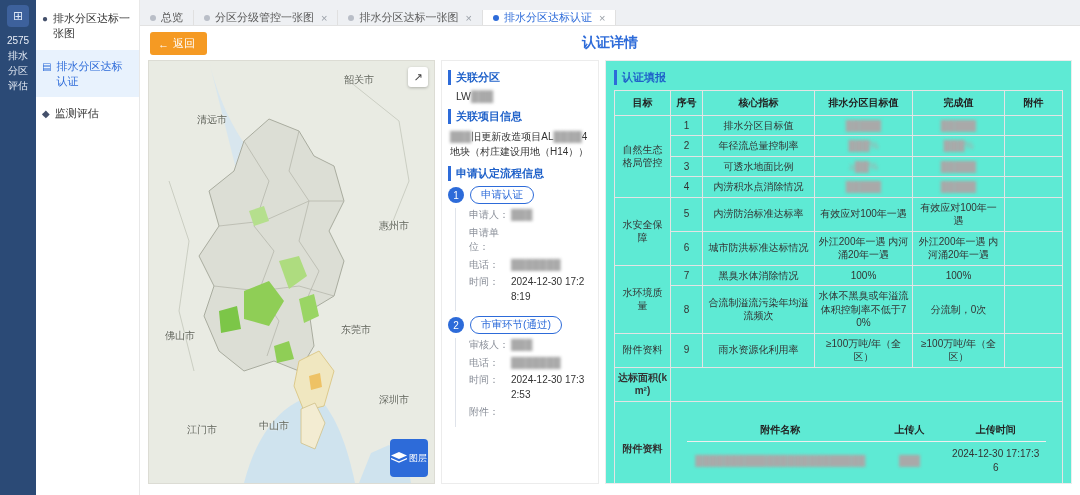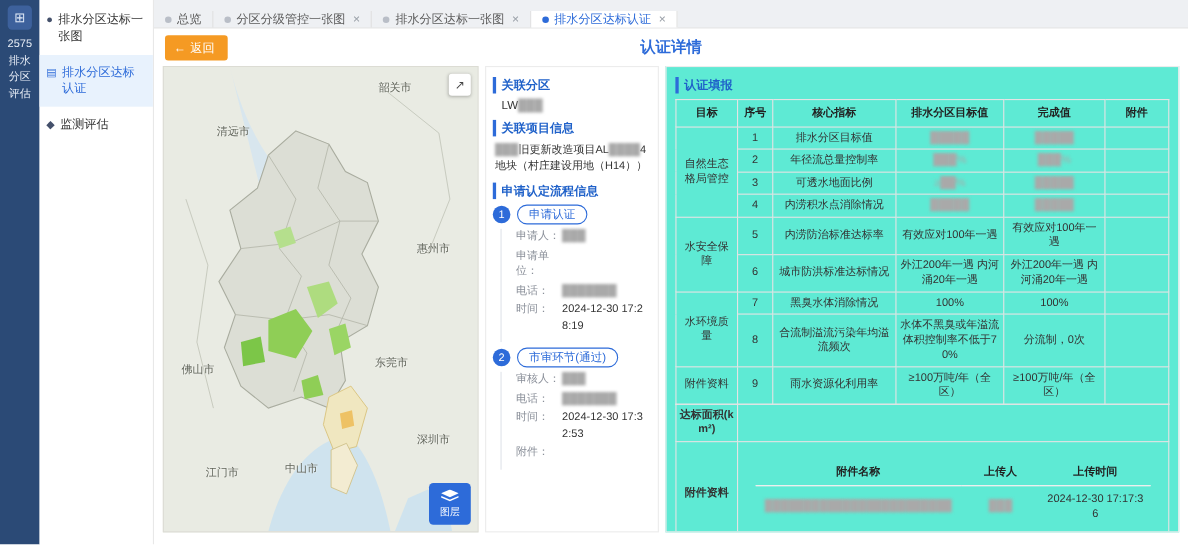--- a/index.html
+++ b/index.html
@@ -26,21 +26,21 @@
 .tab.active .tdot{background:#2d6bd9}
 .content{flex:1;position:relative;background:#fff;padding:0 8px}
 .content-header{height:34px;position:relative;display:flex;align-items:center}
 .back-btn{position:absolute;left:2px;top:6px;background:#f59a23;color:#fff;border:none;border-radius:3px;font-size:11px;padding:4px 12px 4px 8px;display:flex;align-items:center;gap:4px;cursor:pointer;font-family:inherit}
 .page-title{margin:6px auto;color:#2d6bd9;font-size:14px;font-weight:bold}
 .panels{display:flex;gap:6px;height:424px}
 
 .map-panel{width:287px;flex-shrink:0;position:relative;border:1px solid #dcdcd4;background:#e9ebe3;overflow:hidden}
 .map-label{position:absolute;font-size:10px;color:#5f6358;text-shadow:0 0 2px #fff}
 .expand-btn{position:absolute;top:6px;right:6px;width:20px;height:20px;background:#fff;border-radius:3px;box-shadow:0 1px 3px rgba(0,0,0,.25);display:flex;align-items:center;justify-content:center;font-size:11px;color:#444;cursor:pointer}
-.layers-btn{position:absolute;right:6px;bottom:6px;width:38px;height:38px;background:#2d6bd9;border-radius:4px;color:#fff;display:flex;flex-direction:column;align-items:center;justify-content:center;gap:2px;cursor:pointer}
+.layers-btn{position:absolute;right:6px;bottom:6px;width:38px;height:38px;background:#2d6bd9;border-radius:4px;color:#fff;display:flex;align-items:center;justify-content:center;gap:2px;cursor:pointer}
 .layers-btn .ltxt{font-size:9px}
 
 .info-panel{width:158px;flex-shrink:0;border:1px solid #ececec;padding:6px;overflow:hidden;font-size:10.5px;background:#fff}
 .sec-title{border-left:3px solid #2d6bd9;padding-left:5px;color:#1f61c9;font-weight:bold;font-size:11px;margin:3px 0 5px}
 .sec-value{font-size:10.5px;color:#333;margin:0 0 7px 8px}
 .proj-text{font-size:10px;color:#333;line-height:1.5;margin:0 2px 7px 2px;word-break:break-all}
 .step-head{display:flex;align-items:center;gap:6px;margin:5px 0 4px}
 .step-no{width:16px;height:16px;border-radius:50%;background:#2d6bd9;color:#fff;font-size:10px;display:flex;align-items:center;justify-content:center;flex-shrink:0}
 .step-pill{border:1px solid #2d6bd9;color:#2d6bd9;border-radius:10px;padding:1px 10px;font-size:10.5px;white-space:nowrap}
 .step-body{margin-left:7px;border-left:1px solid #dfe3ea;padding-left:13px;padding-bottom:4px}

